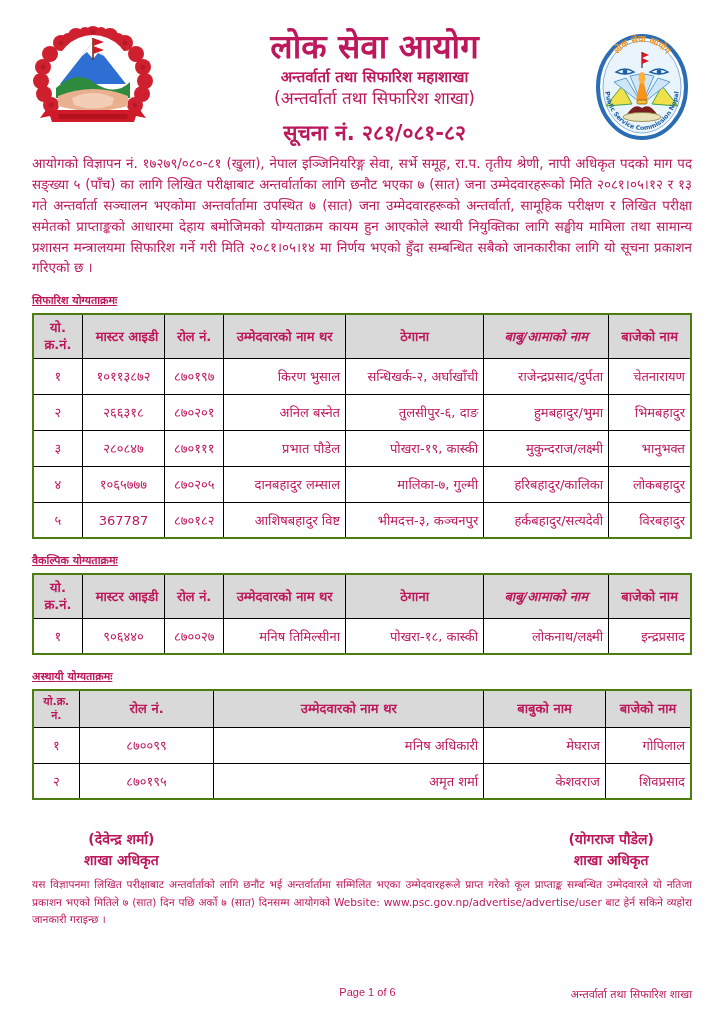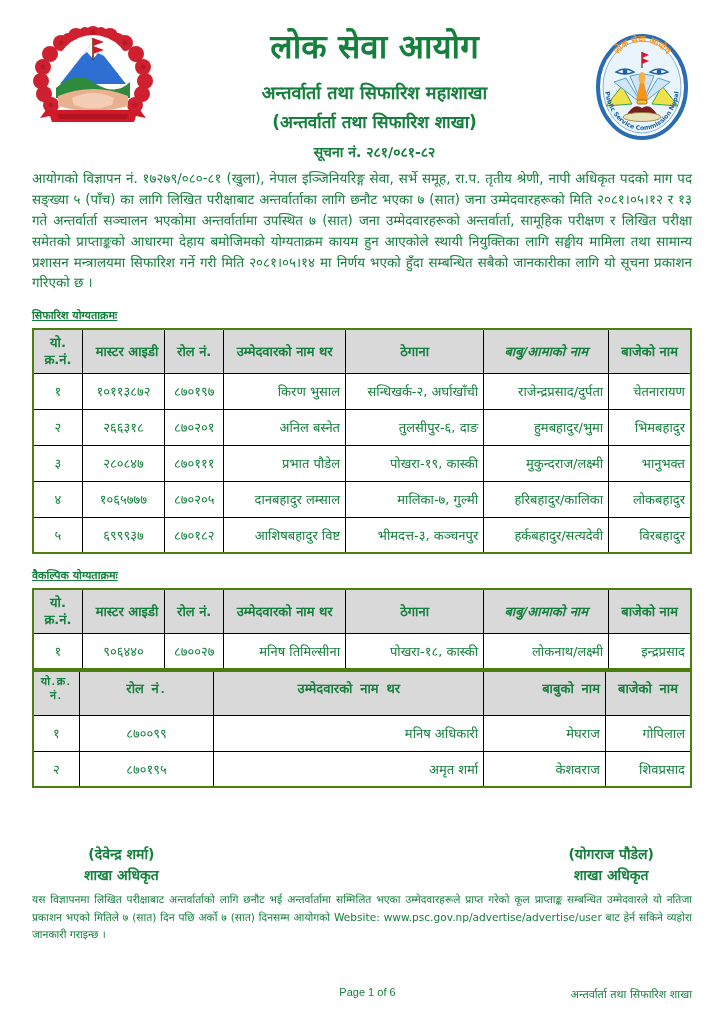--- a/index.html
+++ b/index.html
@@ -1,51 +1,51 @@
 <!DOCTYPE html>
 <html><head>
 <meta charset="utf-8">
 <style>
   * { box-sizing: border-box; }
   html,body { margin:0; padding:0; background:#ffffff; }
   .page {
     width:724px; height:1024px; position:relative; background:#fff;
-    font-family:"DejaVu Sans","Liberation Sans",sans-serif; color:#15803d;
+    font-family:"DejaVu Sans","Liberation Sans",sans-serif; color:#be185d;
     padding:24px 32px 0 32px; overflow:hidden;
   }
   
   .header { display:flex; align-items:flex-start; justify-content:space-between; }
   .logo-left { width:125px; flex:0 0 125px; padding-top:2px; }
   .logo-right { width:100px; flex:0 0 100px; padding-top:10px; text-align:center; }
   .header-center { flex:1; text-align:center; padding-top:4px; }
   .main-title { font-size:33px; font-weight:bold; line-height:1.15; }
-  .sub1 { font-size:18px; font-weight:bold; margin-top:14px; }
-  .sub2 { font-size:17px; font-weight:bold; margin-top:6px; }
-  .notice-no { font-size:14px; font-weight:bold; margin-top:9px; }
+  .sub1 { font-size:15px; font-weight:bold; }
+  .sub2 { font-size:17px; font-weight:normal; margin-top:0; }
+  .notice-no { font-size:21px; font-weight:bold; margin-top:9px; }
   .date-line { text-align:right; font-size:14px; font-weight:bold; margin-top:2px; }
   
   .body-par { font-size:13.4px; line-height:1.56; text-align:justify; margin-top:8px; }
   .sec-heading { font-size:11px; font-weight:bold; text-decoration:underline; margin:13px 0 6px 0; }
   table { width:100%; border-collapse:collapse; border:2px solid #4d7c0f; table-layout:fixed; }
   th, td { border:1px solid #000; font-size:13px; padding:5px 5px; vertical-align:middle; overflow:hidden; }
   th { background:#d9d9d9; font-weight:bold; text-align:center; line-height:1.25; }
   td { text-align:right; height:36px; }
   .t7 th:nth-child(1){width:7.5%;}  .t7 th:nth-child(2){width:12.5%;padding-left:12px;}
   .t7 th:nth-child(3){width:9%;}    .t7 th:nth-child(4){width:18.5%;}
   .t7 th:nth-child(5){width:21%;}   .t7 th:nth-child(6){width:19%;font-style:italic;}
   .t7 th:nth-child(7){width:12.5%;}
   .t7 td:nth-child(-n+3){ text-align:center; }
   .t5 th:nth-child(1){width:7%;}    .t5 th:nth-child(2){width:20.5%;}
-  .t5 th:nth-child(3){width:41%;}   .t5 th:nth-child(4){width:18.5%;text-align:right;}
+  .t5 th:nth-child(3){width:41%;}   .t5 th:nth-child(4){width:18.5%;}
   .t5 th:nth-child(5){width:13%;}
   .t5 td:nth-child(-n+2){ text-align:center; }
-  .t5 th { padding-top:4px; padding-bottom:11px;font-family:Liberation Mono, monospace; }
+  .t5 th { padding-top:4px; padding-bottom:4px; }
   .compact-th th:first-child { font-size:11px; }
   
-  .signatures { display:flex; justify-content:space-between; margin-top:56px; padding:0 38px 0 52px; }
+  .signatures { display:flex; justify-content:space-between; margin-top:29px; padding:0 38px 0 52px; }
   .sig-block { text-align:center; font-size:14px; font-weight:bold; line-height:1.5; }
   
   .note-heading { font-size:13px; font-weight:bold; text-decoration:underline; margin-top:10px; }
   .note-text { font-size:10.6px; line-height:1.62; text-align:justify; margin-top:5px; }
   
   .footer { position:absolute; left:11px; right:0; bottom:22px; height:16px; padding:0 32px; }
   .page-label { position:absolute; left:0; right:0; text-align:center; font-size:11px;
                 font-family:"Liberation Sans",sans-serif; }
   .footer-right { position:absolute; right:32px; font-size:11px; }
   svg text { font-family:"DejaVu Sans",sans-serif; }
@@ -211,21 +211,21 @@
           <td>४</td>
           <td>१०६५७७७</td>
           <td>८७०२०५</td>
           <td>दानबहादुर लम्साल</td>
           <td>मालिका-७, गुल्मी</td>
           <td>हरिबहादुर/कालिका</td>
           <td>लोकबहादुर</td>
         </tr>
         <tr>
           <td>५</td>
-          <td>६९९९३७</td>
+          <td>367787</td>
           <td>८७०१८२</td>
           <td>आशिषबहादुर विष्ट</td>
           <td>भीमदत्त-३, कञ्चनपुर</td>
           <td>हर्कबहादुर/सत्यदेवी</td>
           <td>विरबहादुर</td>
         </tr>
       </tbody>
     </table>
 
   <div class="sec-heading">वैकल्पिक योग्यताक्रमः</div>
@@ -247,20 +247,21 @@
           <td>९०६४४०</td>
           <td>८७००२७</td>
           <td>मनिष तिमिल्सीना</td>
           <td>पोखरा-१८, कास्की</td>
           <td>लोकनाथ/लक्ष्मी</td>
           <td>इन्द्रप्रसाद</td>
         </tr>
       </tbody>
     </table>
 
+  <div class="sec-heading">अस्थायी योग्यताक्रमः</div>
   <table class="t5 compact-th">
       <thead>
         <tr>
           <th>यो.क्र. नं.</th>
           <th>रोल नं.</th>
           <th>उम्मेदवारको नाम थर</th>
           <th>बाबुको नाम</th>
           <th>बाजेको नाम</th>
         </tr>
       </thead>

